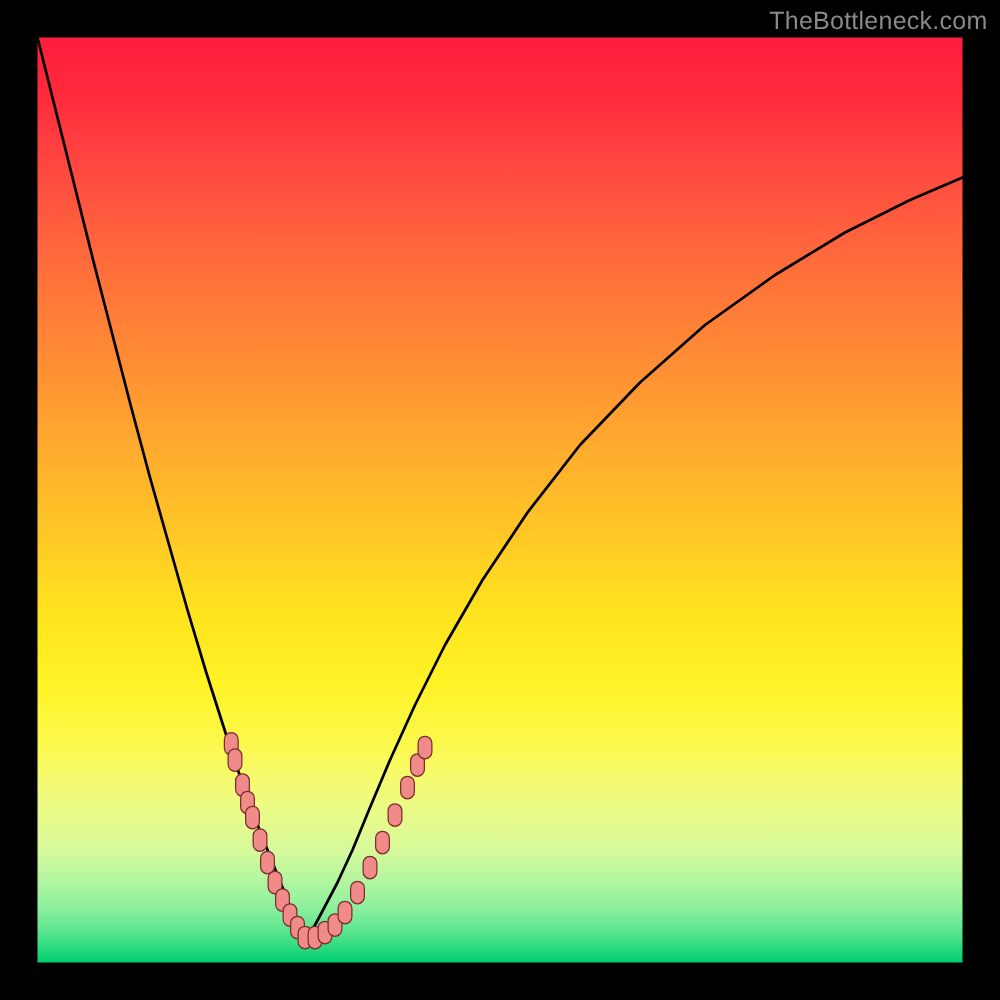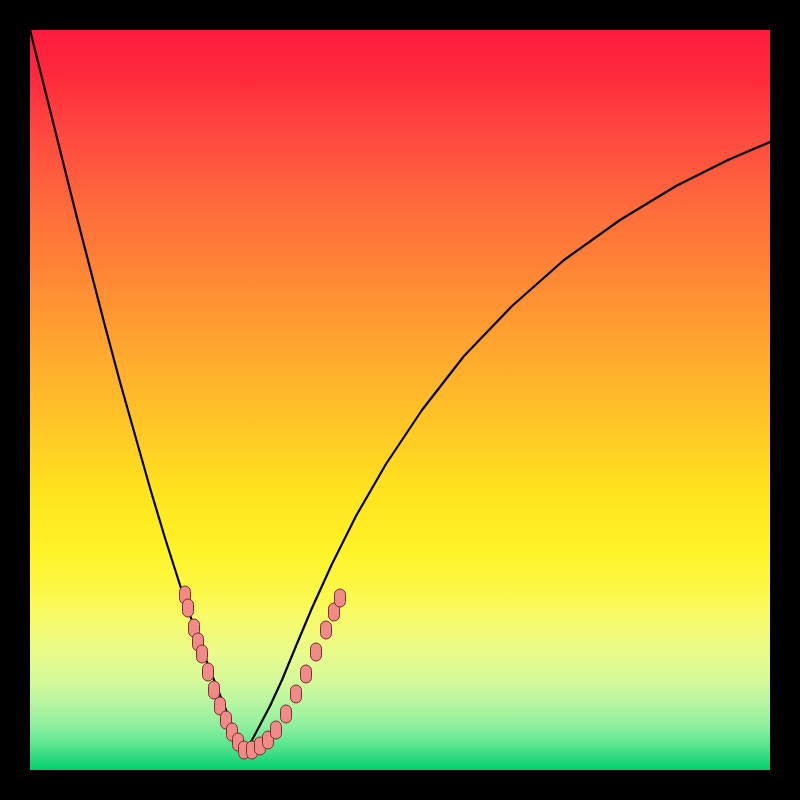--- a/index.html
+++ b/index.html
@@ -65,20 +65,21 @@
     width: 740px;
     height: 740px;
     overflow: visible;
   }
 </style>
 </head>
 <body>
 
 <div class="frame">
 
+  <div class="watermark">TheBottleneck.com</div>
 
   <div class="plot-area">
     <svg class="curve" viewBox="0 0 740 740">
       <g id="curve-group">
           <path d="M0 0 L15 60 L30 120 L45 180 L60 238 L75 296 L90 352 L105 405 L120 458 L135 508 L150 555 L160 585 L170 614 L180 640 L188 660 L196 680 L202 695 L208 710 L214 722 L214 722 L222 710 L230 695 L240 676 L252 650 L266 616 L282 578 L302 534 L326 486 L356 434 L392 380 L434 326 L482 276 L534 230 L590 190 L646 156 L698 130 L740 112" fill="none" stroke="#000000" stroke-width="2.2" stroke-linecap="round" stroke-linejoin="round"></path>
         </g>
       <g id="marker-group">
           <rect x="149.5" y="556.0" width="11" height="18" rx="5.5" ry="5.5" fill="#f08b8a" stroke="#7a2e2e" stroke-width="1"></rect>
           <rect x="152.5" y="569.0" width="11" height="18" rx="5.5" ry="5.5" fill="#f08b8a" stroke="#7a2e2e" stroke-width="1"></rect>
           <rect x="158.5" y="589.0" width="11" height="18" rx="5.5" ry="5.5" fill="#f08b8a" stroke="#7a2e2e" stroke-width="1"></rect>

